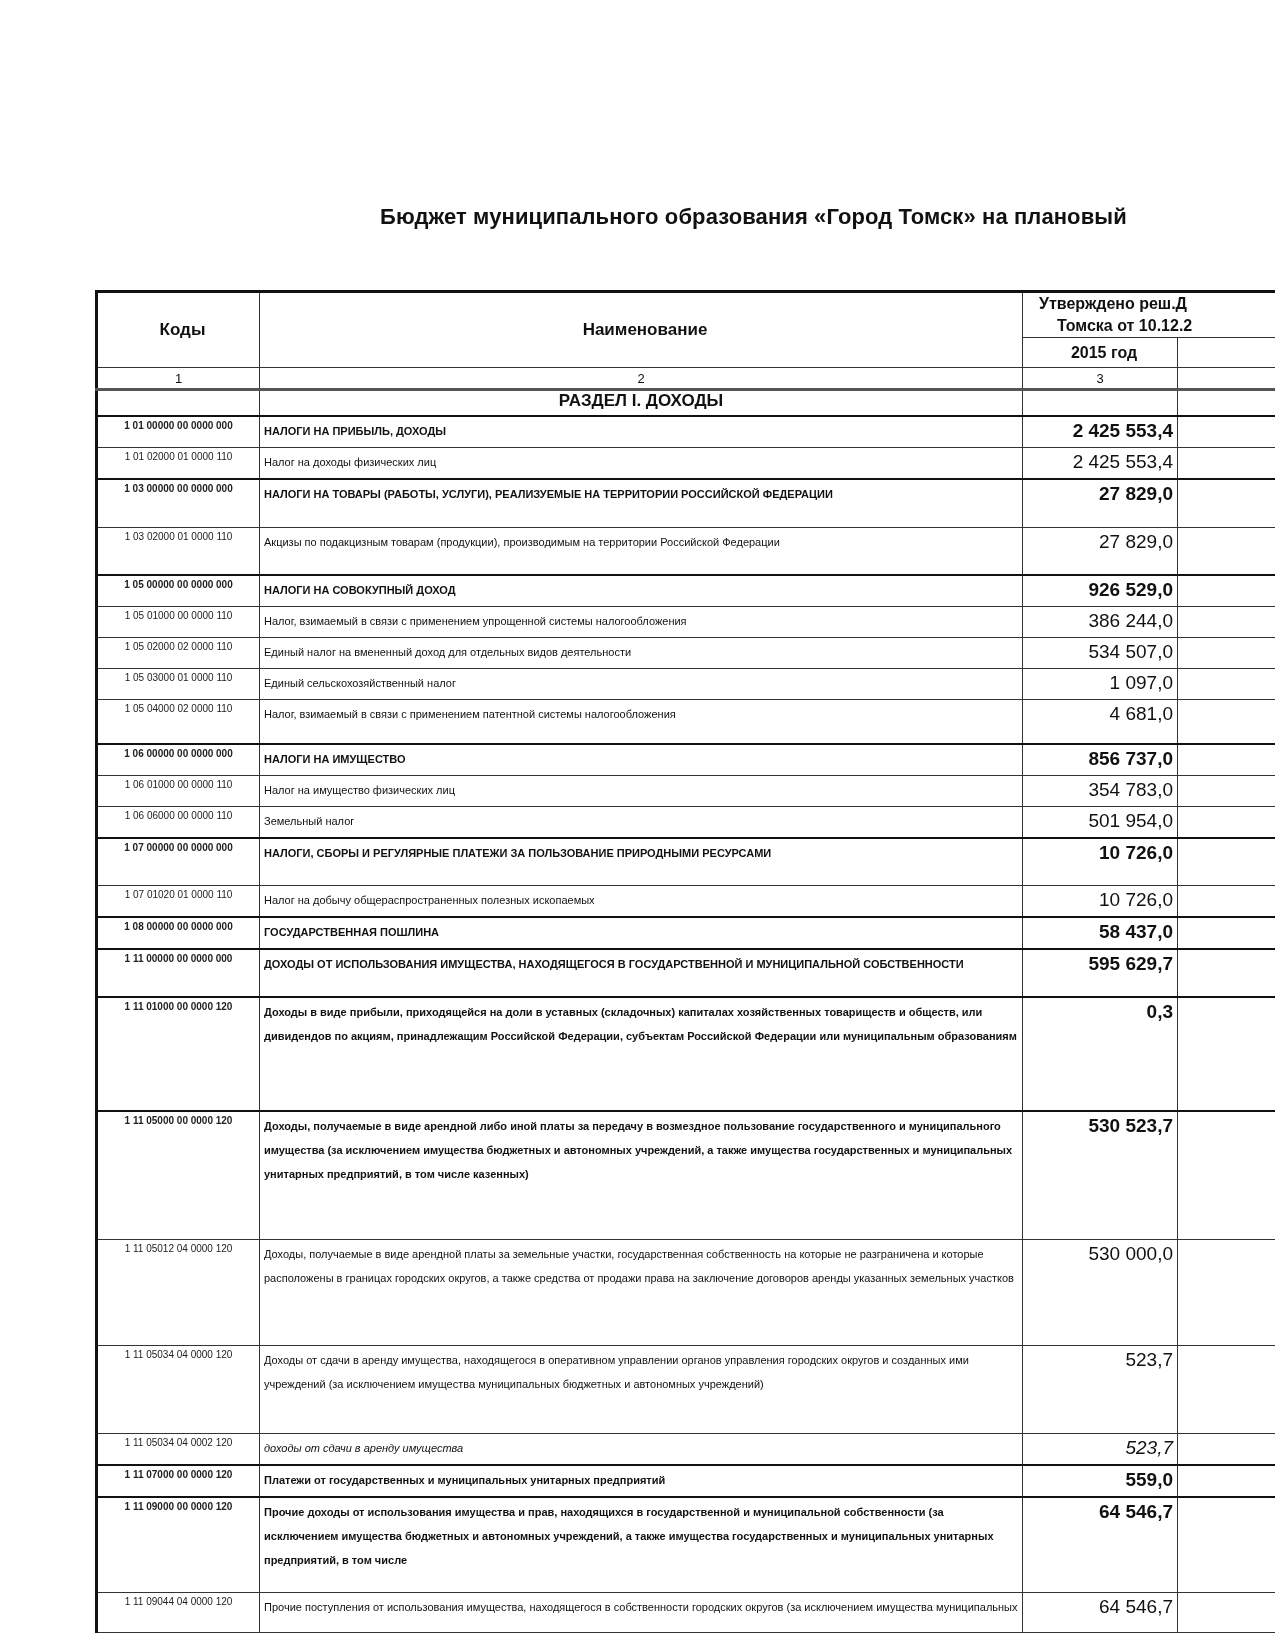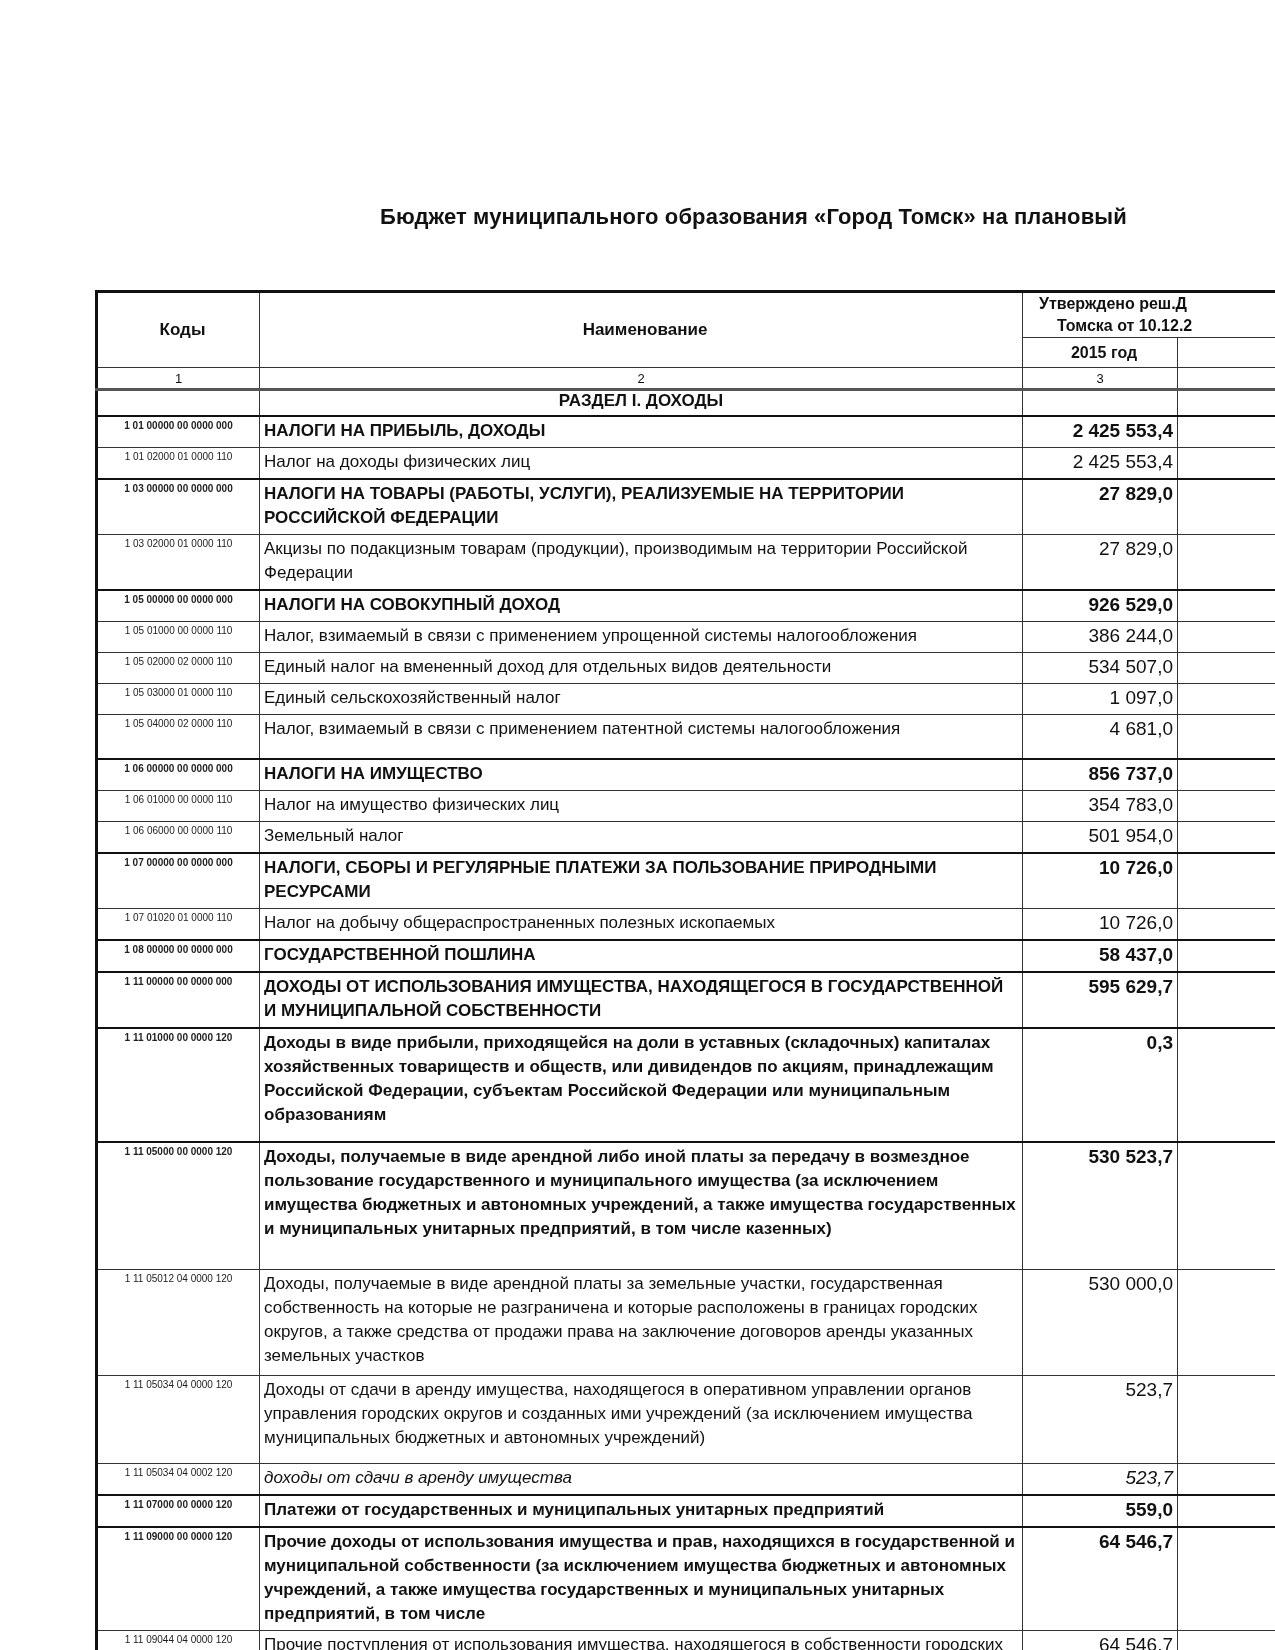--- a/index.html
+++ b/index.html
@@ -6,21 +6,21 @@
   body { width:1275px; height:1650px; position:relative; overflow:hidden; font-family:"Liberation Sans", sans-serif; color:#111; }
   .title { position:absolute; left:380px; top:204px; font-size:22px; font-weight:bold; white-space:nowrap; letter-spacing:0.1px;text-align:center; }
   .tbl { position:absolute; left:95px; top:290px; width:1200px; border-collapse:collapse; table-layout:fixed; }
   .tbl td, .tbl th { border:1px solid #333; padding:0; vertical-align:top; }
   .tbl { border-left:3px solid #111; border-top:3px solid #111; }
   col.c1 { width:163px; } col.c2 { width:763px; } col.c3 { width:155px; } col.c4 { width:119px; }
   .hdr th { font-weight:bold; font-size:17px; text-align:center; vertical-align:middle;padding-left:8px; }
   .num-row td { font-size:13px; text-align:center; height:20px; vertical-align:middle; border-bottom:3px solid #555; }
   .code { font-size:10px; text-align:center; padding-top:3px !important; white-space:nowrap; color:#222; }
   .code.b { font-weight:bold; }
-  .name { font-size:17px; padding:2px 4px 4px 4px !important; line-height:24px; }
+  .name { font-size:11px; padding:2px 4px 4px 4px !important; line-height:24px; }
   .name.b { font-weight:bold; }
   .name.i, .val.i { font-style:italic; }
   .val { font-size:19px; text-align:right; padding:2px 4px 0 0 !important; line-height:24px; white-space:nowrap; }
   .val.b { font-weight:bold; }
   .section td { font-weight:bold; font-size:17px; text-align:center; height:24px; }
   .thick td { border-top:2px solid #111; }
 </style>
 </head>
 <body>
 
@@ -139,21 +139,21 @@
         <td></td>
       </tr>
       <tr style="height: 22px;">
         <td class="code">1 07 01020 01 0000 110</td>
         <td class="name">Налог на добычу общераспространенных полезных ископаемых</td>
         <td class="val">10 726,0</td>
         <td></td>
       </tr>
       <tr class="thick" style="height: 24px;">
         <td class="code b">1 08 00000 00 0000 000</td>
-        <td class="name b">ГОСУДАРСТВЕННОЙ ПОШЛИНА</td>
+        <td class="name b">ГОСУДАРСТВЕННАЯ ПОШЛИНА</td>
         <td class="val b">58 437,0</td>
         <td></td>
       </tr>
       <tr class="thick" style="height: 48px;">
         <td class="code b">1 11 00000 00 0000 000</td>
         <td class="name b">ДОХОДЫ ОТ ИСПОЛЬЗОВАНИЯ ИМУЩЕСТВА, НАХОДЯЩЕГОСЯ В ГОСУДАРСТВЕННОЙ И МУНИЦИПАЛЬНОЙ СОБСТВЕННОСТИ</td>
         <td class="val b">595 629,7</td>
         <td></td>
       </tr>
       <tr class="thick" style="height: 114px;">

